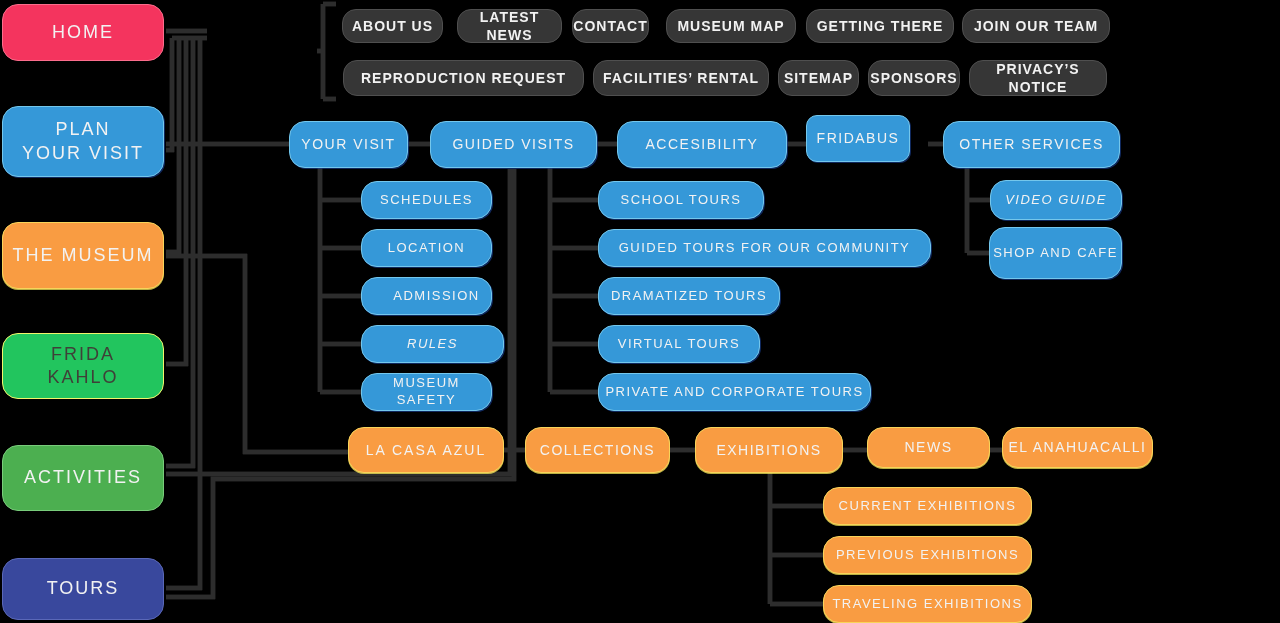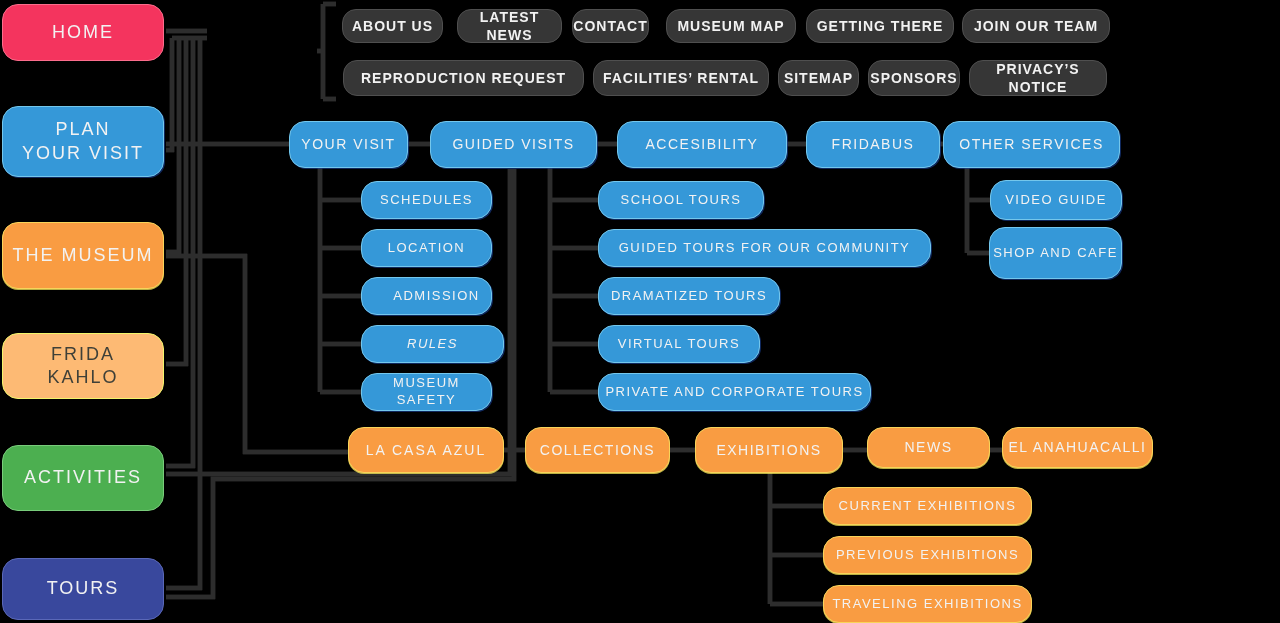--- a/index.html
+++ b/index.html
@@ -10,21 +10,21 @@
   .node{
     position:absolute;display:flex;align-items:center;justify-content:center;
     text-align:center;box-sizing:border-box;color:#F2F2F2;
     border-radius:16px;letter-spacing:1.5px;line-height:1.3;cursor:default;
   }
   
   .nav{width:162px;left:2px;font-size:18px;letter-spacing:2px;white-space:pre-line;}
   .c-pink  {background:#F4345E;border:1px solid #FB6D8C;}
   .c-blue  {background:#3598D8;border:1px solid #74C7EC;box-shadow:1px 1px 0 rgba(23,62,143,.65);}
   .c-orange{background:#F99C42;border:1px solid #F8D45A;box-shadow:0 1px 0 rgba(246,233,90,.75);}
-  .c-yellow{background:#fdba74;border:1px solid #F2F56B;color:#3F4038;}
+  .c-yellow{background:#22c55e;border:1px solid #F2F56B;color:#3F4038;}
   .c-green {background:#4CAF50;border:1px solid #79CC7B;}
   .c-indigo{background:#39489D;border:1px solid #5A68B8;}
   .c-dark  {background:#363636;border:1px solid #4F4F4F;border-radius:14px;}
   .pill{font-size:14px;font-weight:700;letter-spacing:1px;}
   .rowbox{font-size:14px;}
   .child{font-size:13px;}
   #wire-layer{position:absolute;left:0;top:0;pointer-events:none;}
 </style>
 </head>
 <body>
@@ -73,36 +73,36 @@
 
   <div class="node c-dark pill" style="left:343px;top:60px;width:241px;height:36px;">REPRODUCTION REQUEST</div>
   <div class="node c-dark pill" style="left:593px;top:60px;width:176px;height:36px;">FACILITIES’ RENTAL</div>
   <div class="node c-dark pill" style="left:778px;top:60px;width:81px;height:36px;">SITEMAP</div>
   <div class="node c-dark pill" style="left:868px;top:60px;width:92px;height:36px;">SPONSORS</div>
   <div class="node c-dark pill" style="left:969px;top:60px;width:138px;height:36px;">PRIVACY’S NOTICE</div>
 
   <div class="node c-blue rowbox" style="left:289px;top:121px;width:119px;height:47px;">YOUR VISIT</div>
   <div class="node c-blue rowbox" style="left:430px;top:121px;width:167px;height:47px;">GUIDED VISITS</div>
   <div class="node c-blue rowbox" style="left:617px;top:121px;width:170px;height:47px;">ACCESIBILITY</div>
-  <div class="node c-blue rowbox" style="left:806px;top:121px;width:134px;height:47px;">FRIDABUS</div>
+  <div class="node c-blue rowbox" style="left:806px;top:115px;width:104px;height:47px;border-radius:11px;">FRIDABUS</div>
   <div class="node c-blue rowbox" style="left:943px;top:121px;width:177px;height:47px;">OTHER SERVICES</div>
 
   <div class="node c-blue child" style="left:361px;top:181px;width:131px;height:38px;">SCHEDULES</div>
   <div class="node c-blue child" style="left:361px;top:229px;width:131px;height:38px;">LOCATION</div>
   <div class="node c-blue child" style="left:361px;top:277px;width:131px;height:38px;padding-left:20px;">ADMISSION</div>
   <div class="node c-blue child" style="left:361px;top:325px;width:143px;height:38px;font-style:italic;">RULES</div>
   <div class="node c-blue child" style="left:361px;top:373px;width:131px;height:38px;">MUSEUM SAFETY</div>
 
   <div class="node c-blue child" style="left:598px;top:181px;width:166px;height:38px;">SCHOOL TOURS</div>
   <div class="node c-blue child" style="left:598px;top:229px;width:333px;height:38px;">GUIDED TOURS FOR OUR COMMUNITY</div>
   <div class="node c-blue child" style="left:598px;top:277px;width:182px;height:38px;">DRAMATIZED TOURS</div>
   <div class="node c-blue child" style="left:598px;top:325px;width:162px;height:38px;">VIRTUAL TOURS</div>
   <div class="node c-blue child" style="left:598px;top:373px;width:273px;height:38px;">PRIVATE AND CORPORATE TOURS</div>
 
-  <div class="node c-blue child" style="left:990px;top:180px;width:132px;height:40px;">VIDEO GUIDE</div>
+  <div class="node c-blue child" style="left:990px;top:180px;width:132px;height:40px;font-style:italic;">VIDEO GUIDE</div>
   <div class="node c-blue child" style="left:989px;top:227px;width:133px;height:52px;">SHOP AND CAFE</div>
 
   <div class="node c-orange rowbox" style="left:348px;top:427px;width:156px;height:46px;letter-spacing:2px;">LA CASA AZUL</div>
   <div class="node c-orange rowbox" style="left:525px;top:427px;width:145px;height:46px;">COLLECTIONS</div>
   <div class="node c-orange rowbox" style="left:695px;top:427px;width:148px;height:46px;">EXHIBITIONS</div>
   <div class="node c-orange rowbox" style="left:867px;top:427px;width:123px;height:41px;">NEWS</div>
   <div class="node c-orange rowbox" style="left:1002px;top:427px;width:151px;height:41px;">EL ANAHUACALLI</div>
 
   <div class="node c-orange child" style="left:823px;top:487px;width:209px;height:38px;">CURRENT EXHIBITIONS</div>
   <div class="node c-orange child" style="left:823px;top:536px;width:209px;height:38px;">PREVIOUS EXHIBITIONS</div>

